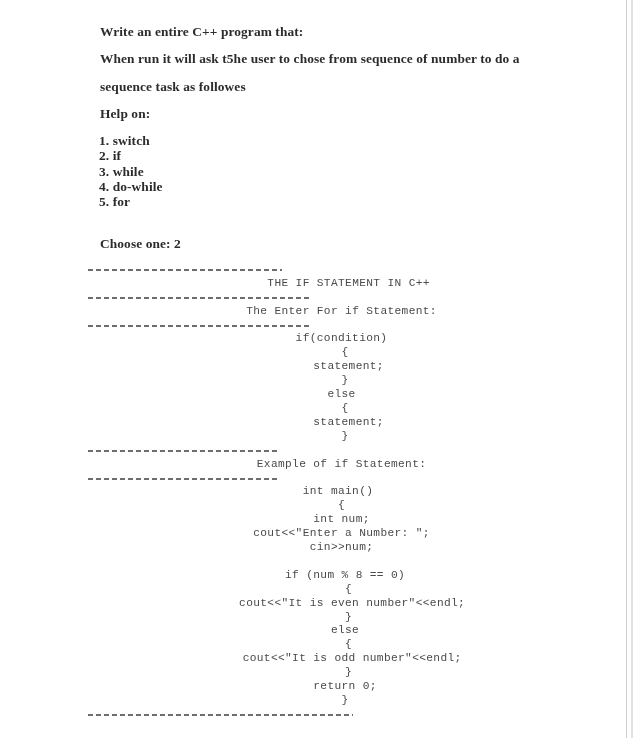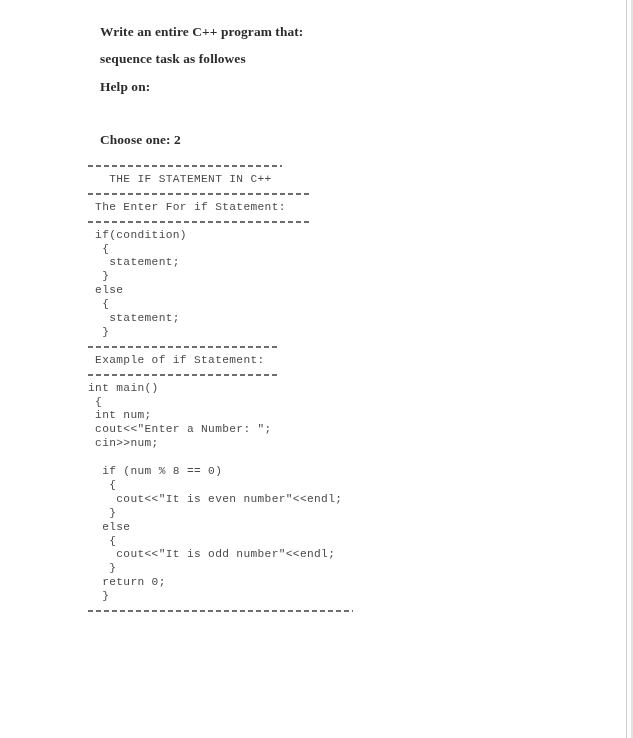--- a/index.html
+++ b/index.html
@@ -73,20 +73,21 @@
     color: #4a4a4a;
     font-family: "Liberation Mono", "DejaVu Sans Mono", monospace;
     font-size: 11.2px;
     line-height: 13.9px;
     letter-spacing: 0.35px;
   }
   .code .ln {
     margin: 0;
     white-space: pre;
     min-height: 13.9px;
+    text-align: center;
   }
   .code .ln.blank {
     height: 13.9px;
   }
 
   
   .rule {
     height: 13.9px;
     position: relative;
   }
@@ -110,24 +111,32 @@
 </head>
 <body>
 
 <div class="page-edge-right"></div>
 <div class="page-edge-right-2"></div>
 
 <div class="sheet">
 
   <div class="prose">
     <p>Write an entire C++ program that:</p>
+    <p>When run it will ask t5he user to chose from sequence of number to do a</p>
     <p>sequence task as followes</p>
     <p>Help on:</p>
   </div>
 
+  <ul class="list prose">
+    <li>1. switch</li>
+    <li>2. if</li>
+    <li>3. while</li>
+    <li>4. do-while</li>
+    <li>5. for</li>
+  </ul>
 
   <div class="gap"></div>
 
   <div class="prose">
     <p>Choose one: 2</p>
   </div>
 
   <div class="code">
 
     <div class="rule w-short"></div>

